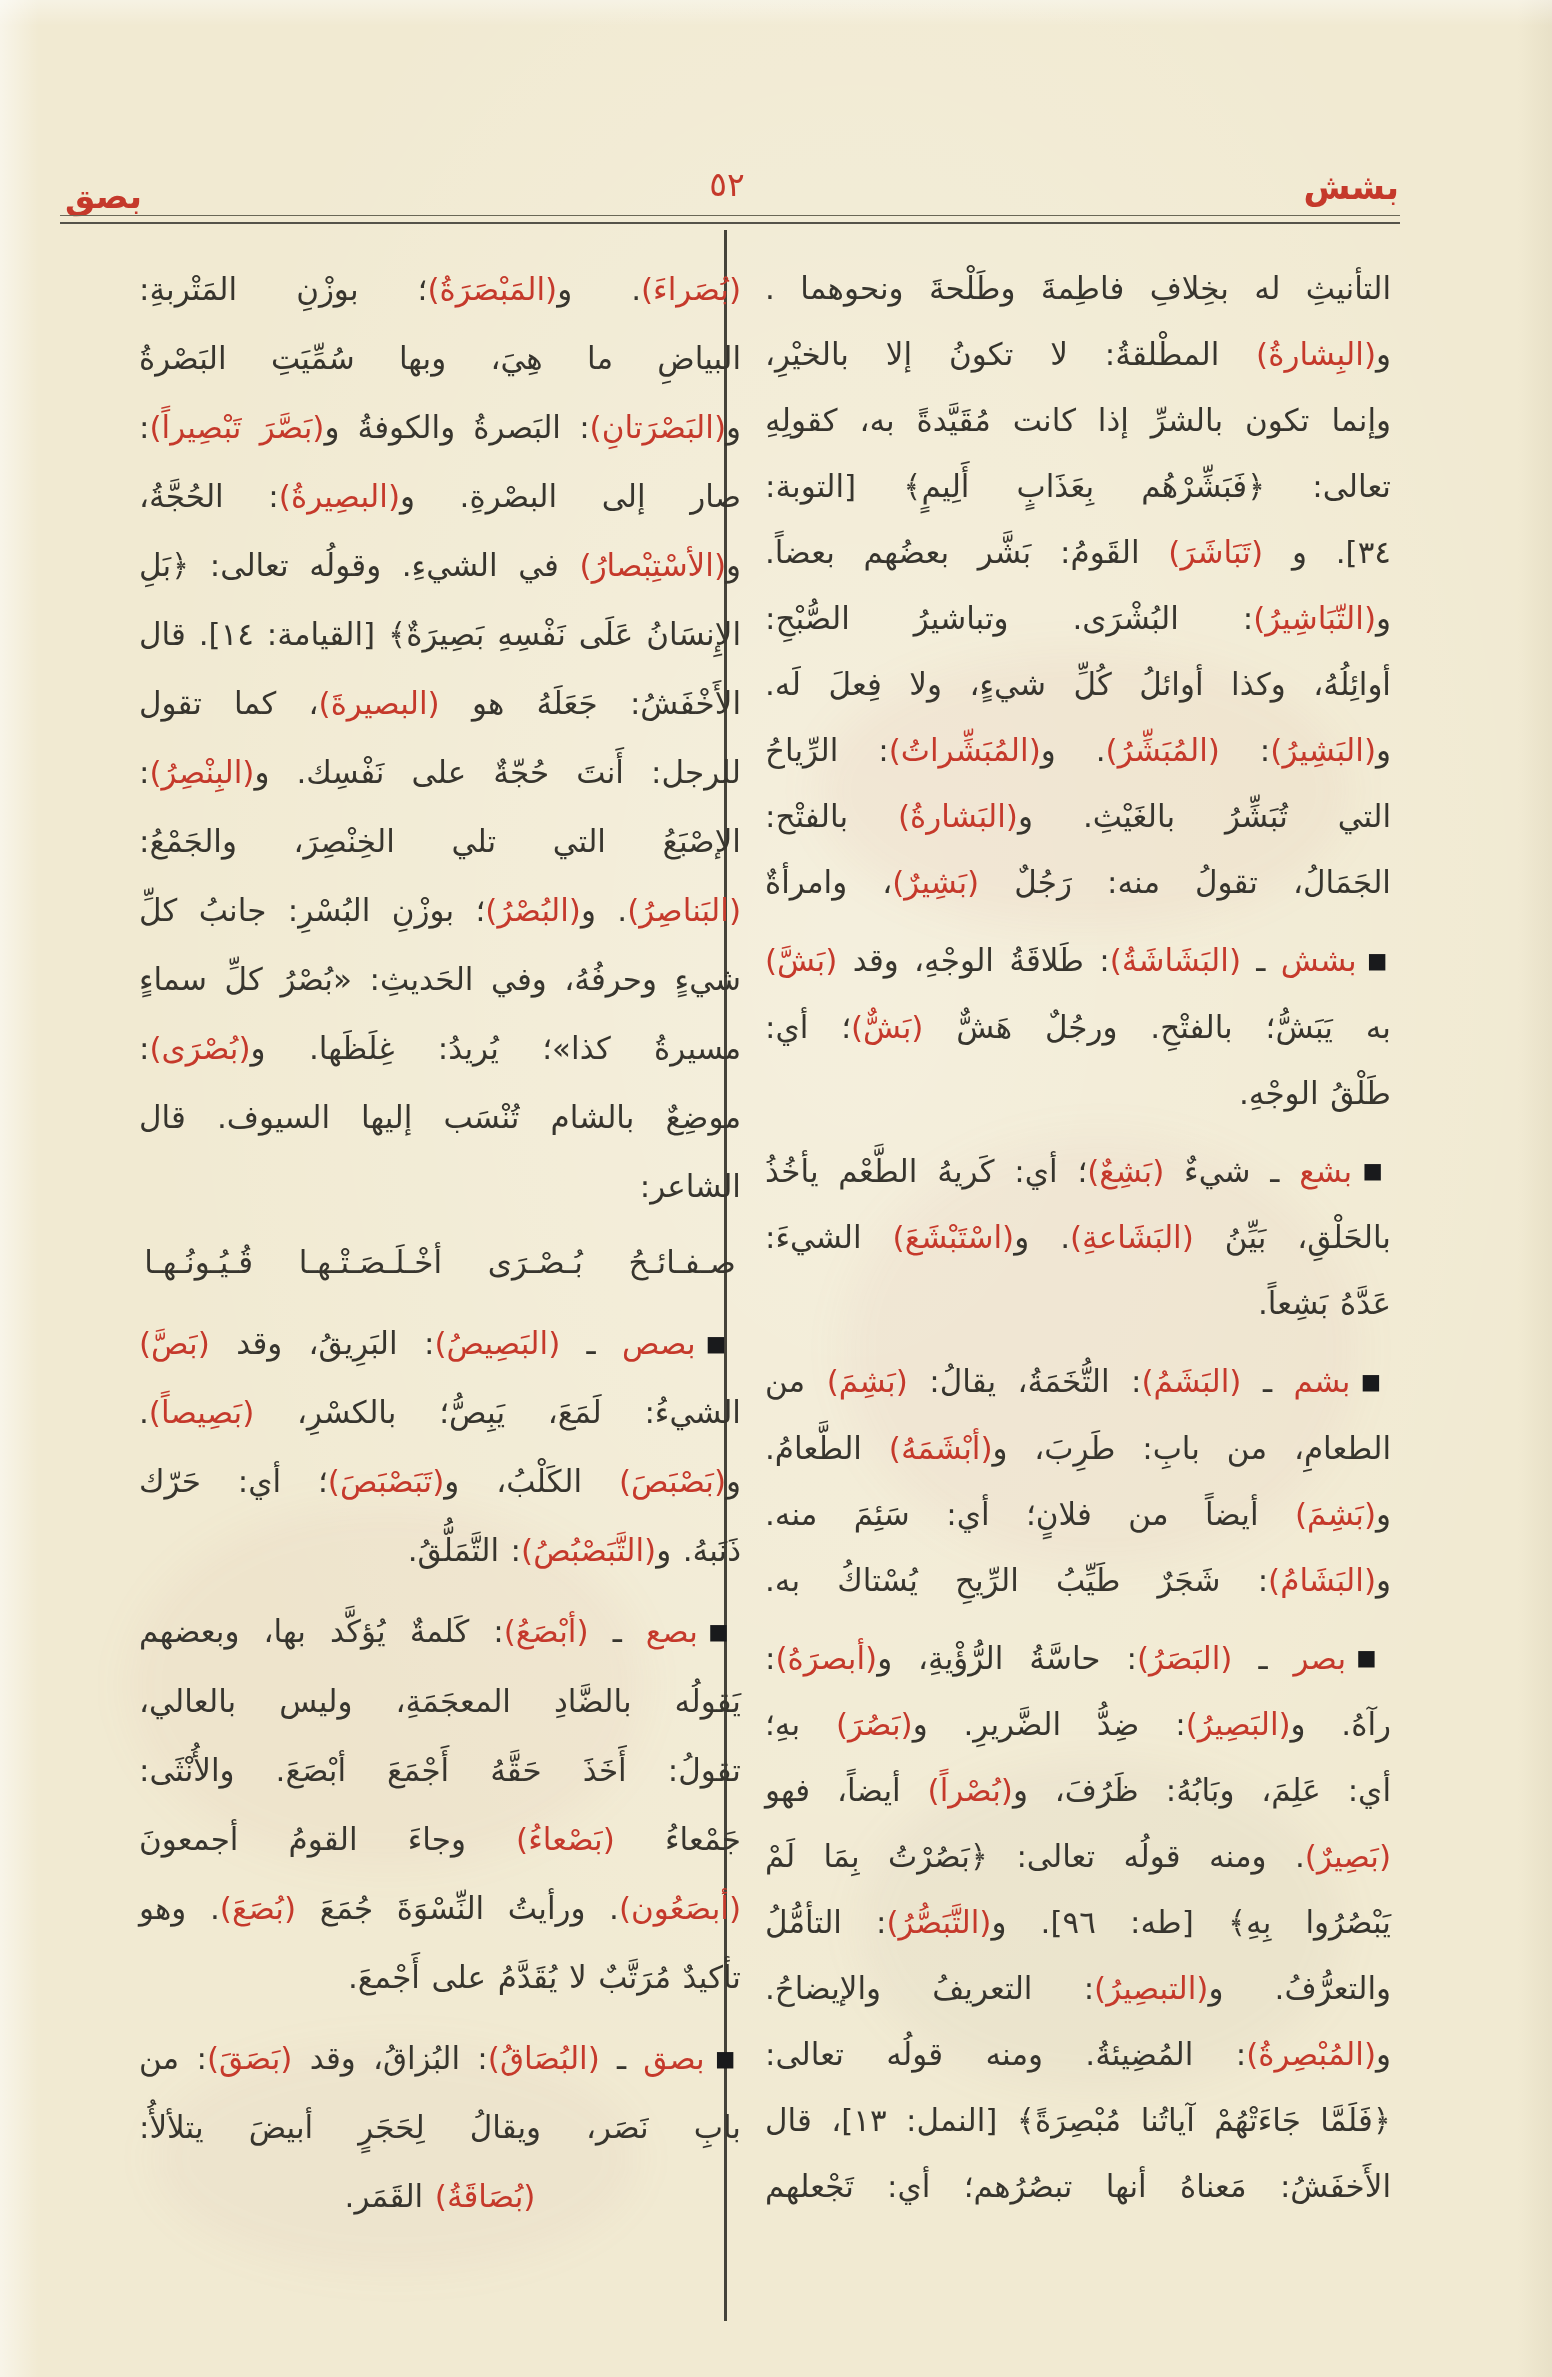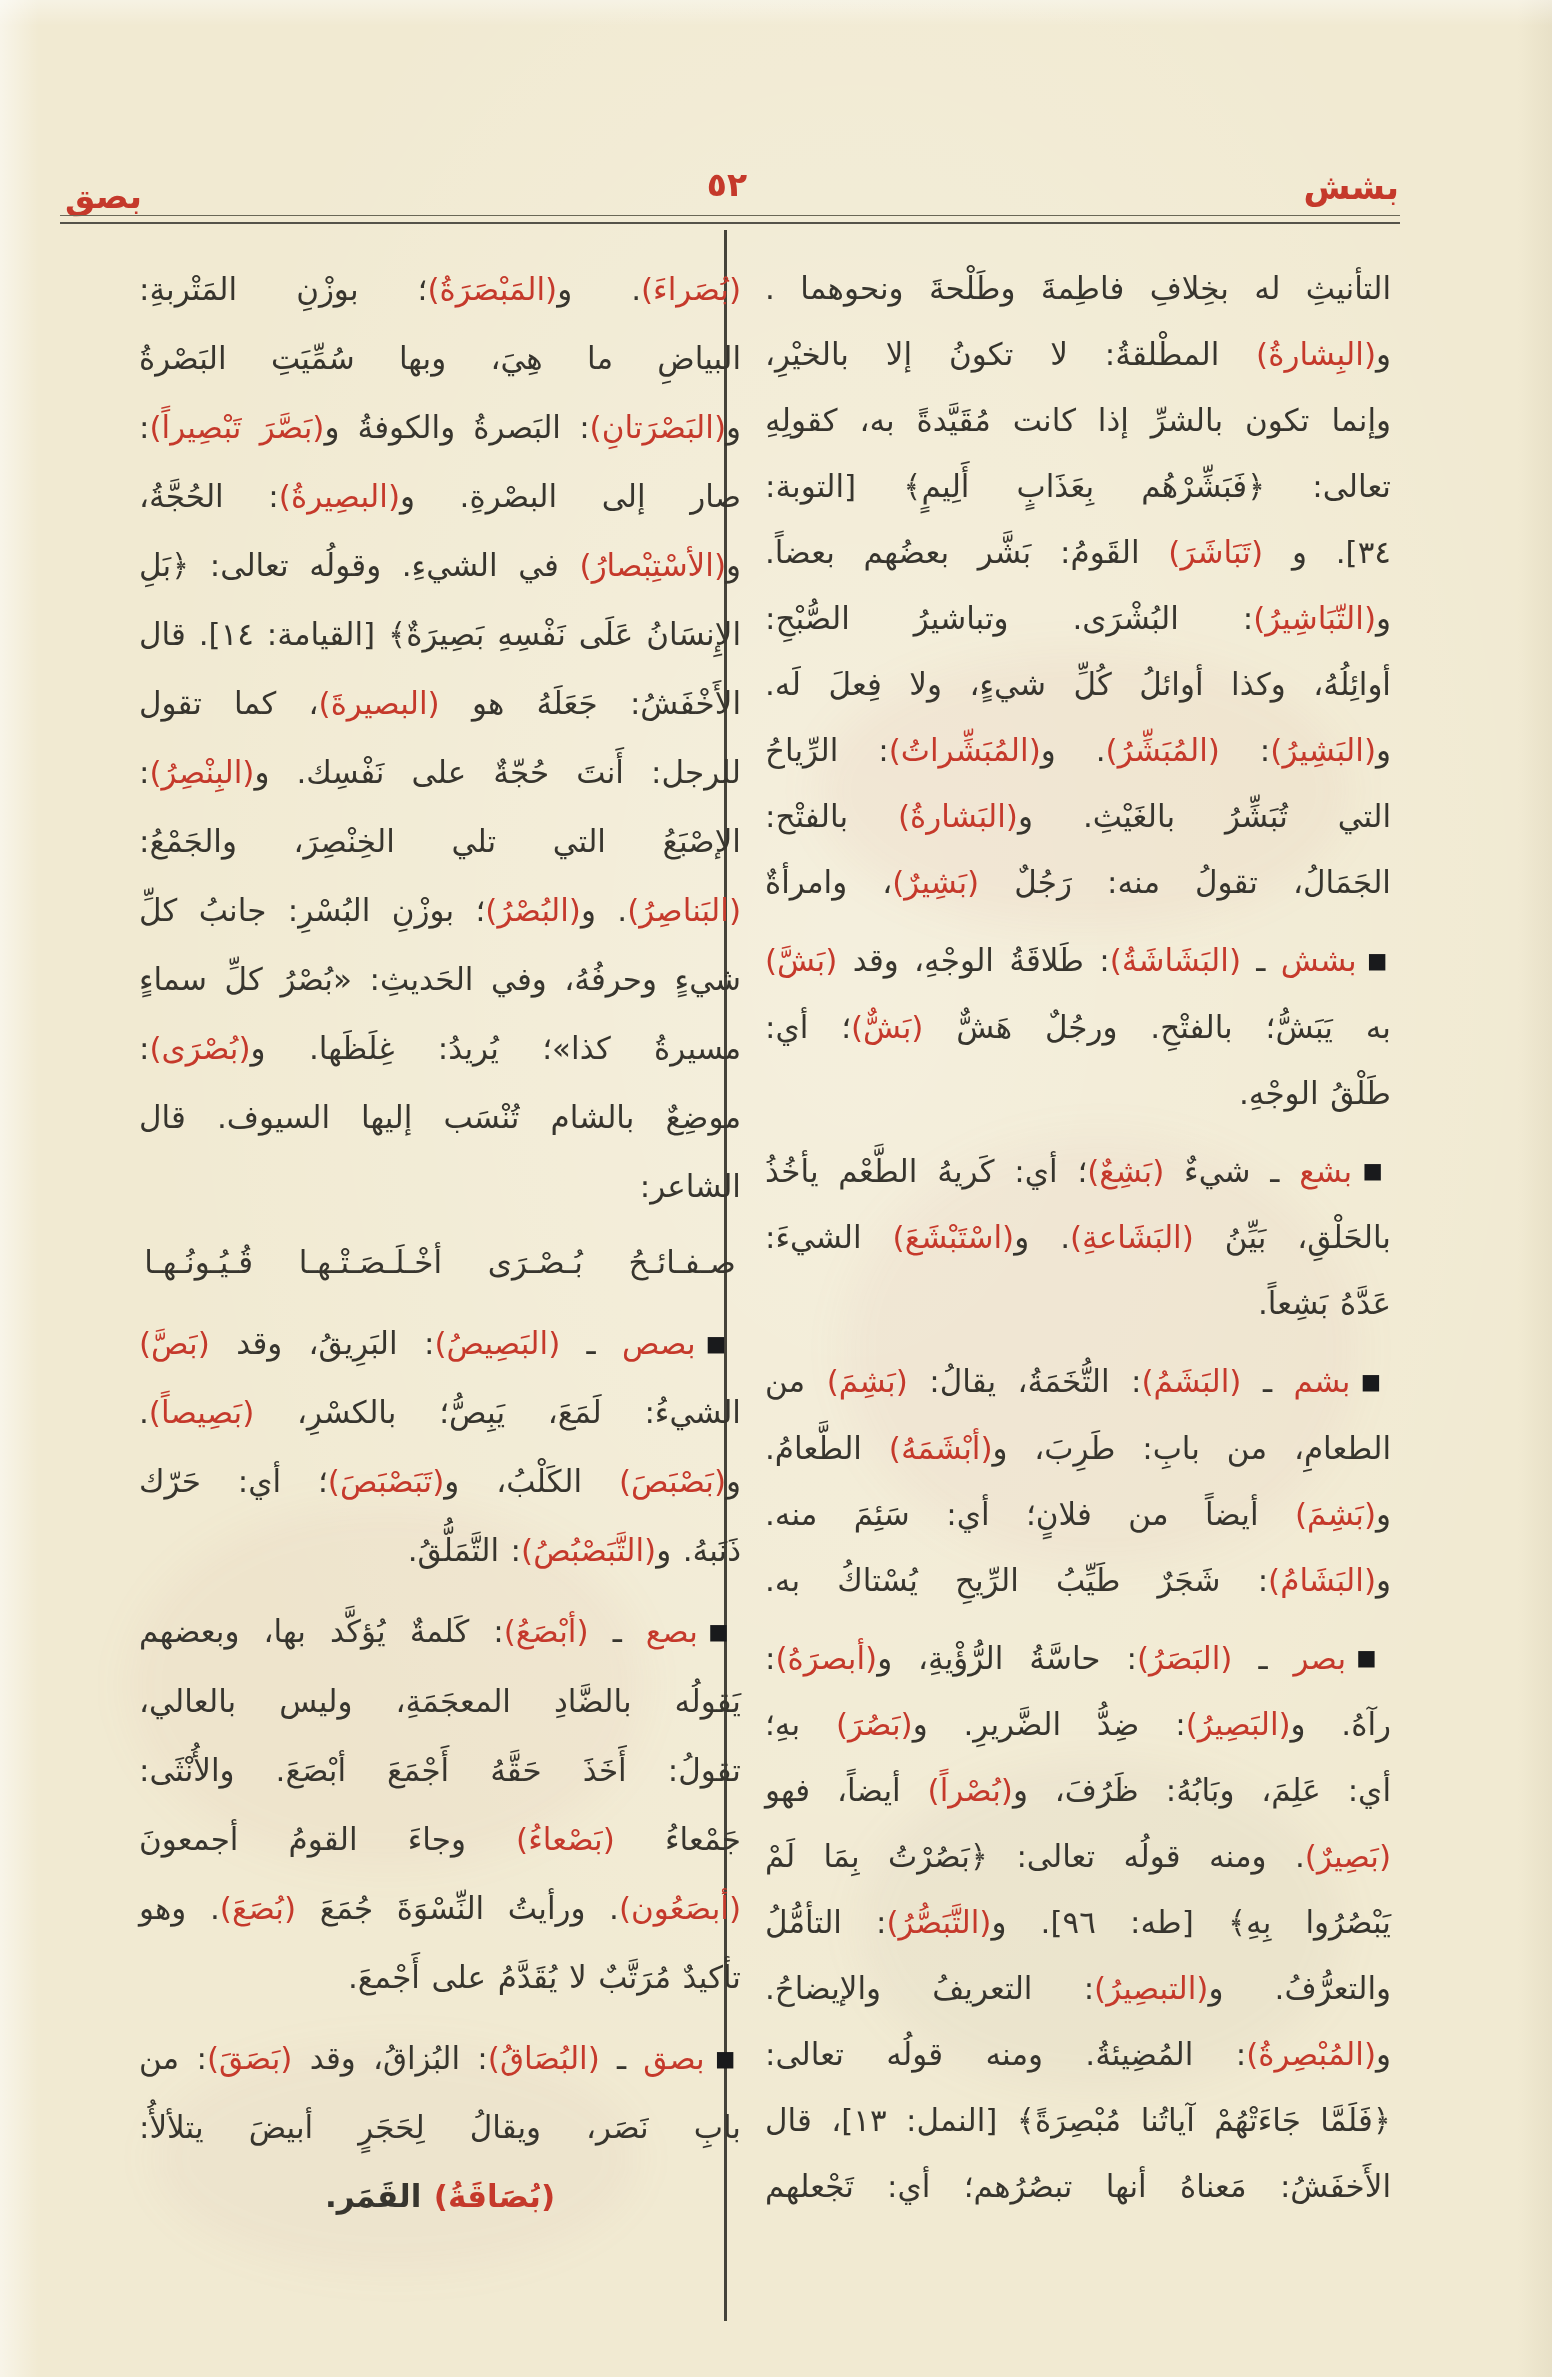--- a/index.html
+++ b/index.html
@@ -21,38 +21,38 @@
   .g1{left:817px;top:653px;width:533px;height:275px;background:rgba(205,110,100,0.055);}
   .g2{left:843px;top:1135px;width:516px;height:430px;background:rgba(190,120,110,0.05);}
   .g3{left:129px;top:1505px;width:516px;height:361px;background:rgba(200,115,105,0.05);}
   .g4{left:155px;top:2046px;width:482px;height:224px;background:rgba(185,125,115,0.05);}
   .g5{left:860px;top:1763px;width:482px;height:327px;background:rgba(150,140,120,0.06);}
 
   .running-head{position:absolute;font-size:34px;line-height:1;font-weight:bold;}
   .head-right{top:170px;right:153px;}
   .head-left{top:179px;left:65px;}
   .page-number{position:absolute;top:165px;left:727px;transform:translateX(-50%);
-    font-size:33px;font-weight:bold;}
+    font-size:33px;font-weight:normal;}
   .header-rule{position:absolute;top:215px;left:60px;width:1340px;height:6px;
     border-top:1.7px solid #6a6857;border-bottom:2.6px solid #55534a;background:transparent;}
   .col-divider{position:absolute;top:230px;left:724px;width:3.4px;height:2091px;background:#45433a;}
 
   .col{position:absolute;top:255px;direction:rtl;}
   .col-right{right:161px;width:626px;}
   .col-left{left:96px;width:602px;margin-left:43px;}
   .line{
     font-size:31px;color:#37352e;
     text-align:justify;text-align-last:justify;
     -moz-text-align-last:justify;
     word-spacing:1.7px;
   }
   .col-right .line{line-height:66px;}
   .col-left .line{line-height:69px;}
   .line.start{text-align:right;text-align-last:right;}
-  .line.center{text-align:left;text-align-last:center;font-weight:bold;}
+  .line.center{text-align:left;text-align-last:center;}
   .line.entry{margin-top:12px;}
   .line.poem{margin:6.9px 0;padding:0 5.2px;}
   .red{color:#c5392b;}
   .ink{color:#37352e;}
   .bullet{font-size:21.5px;color:#191a1c;margin-left:10.3px;vertical-align:3.4px;}
 </style>
 </head>
 <body>
 
 <div class="page">

